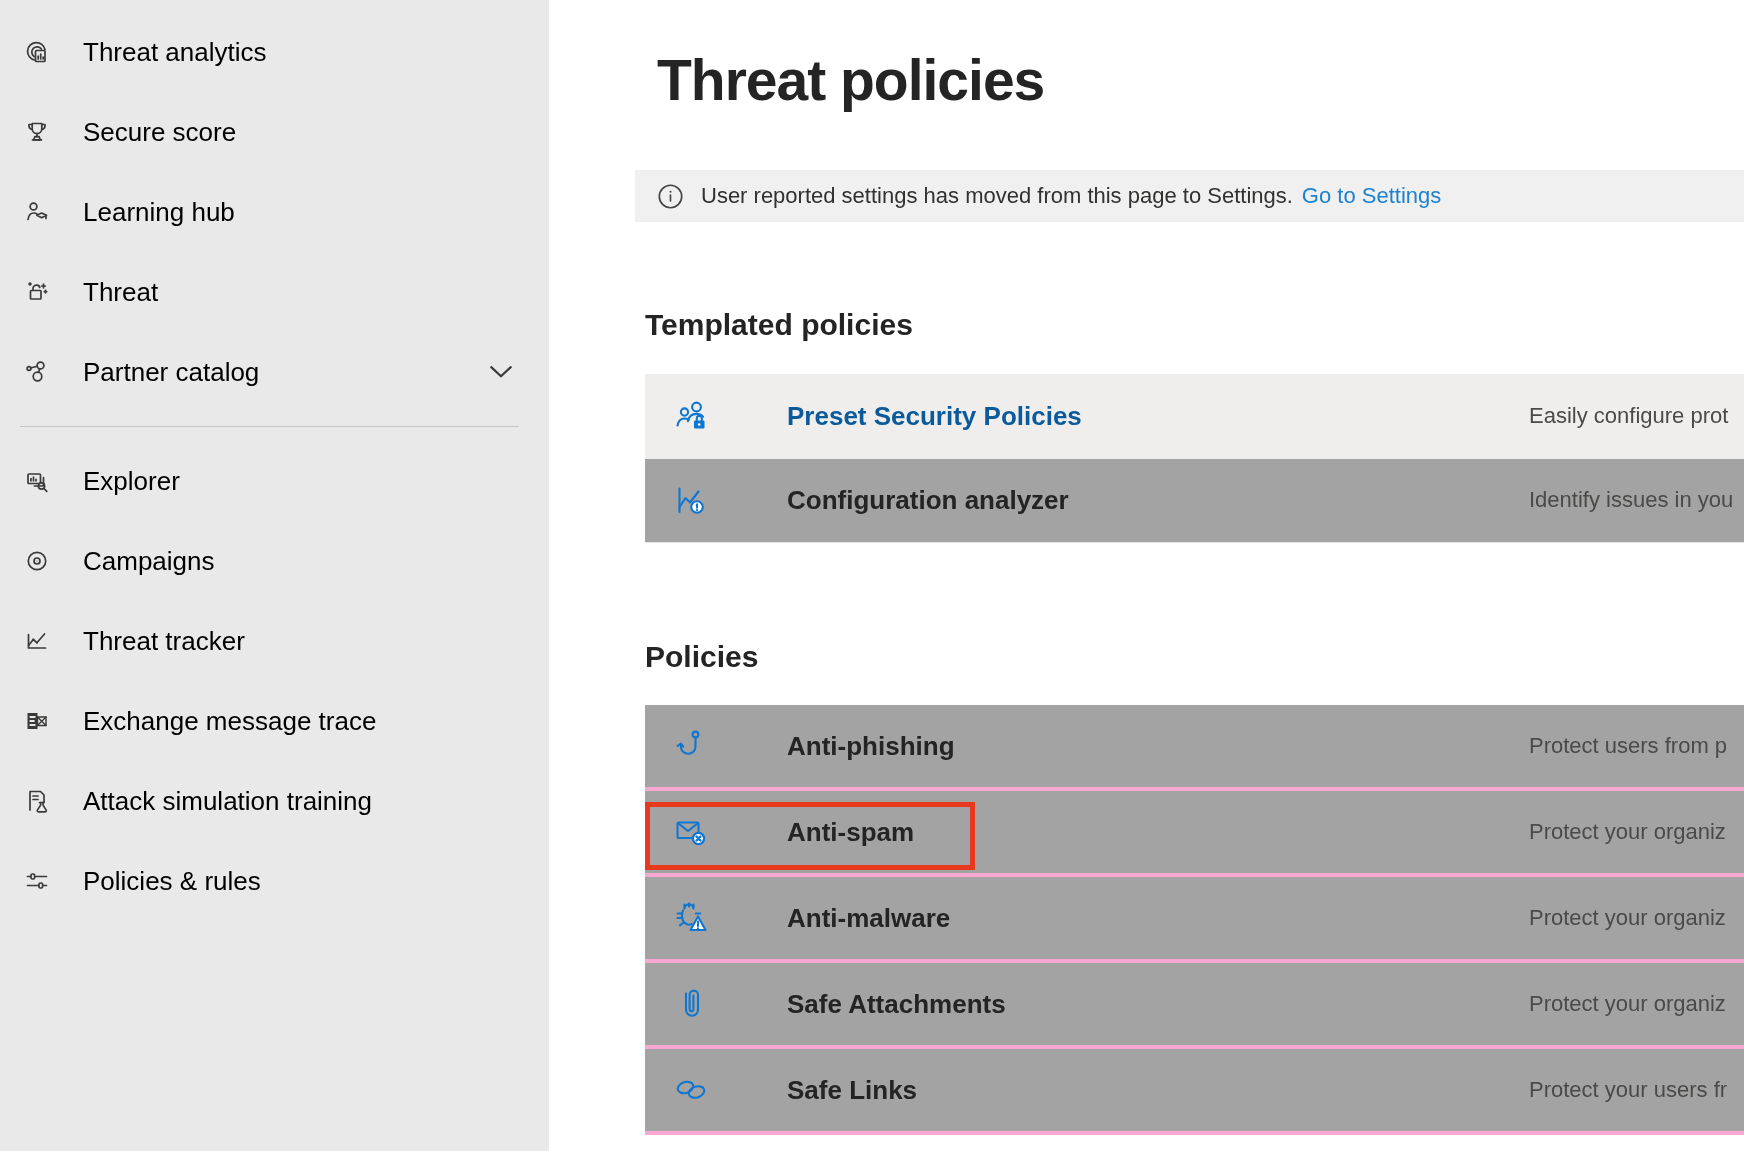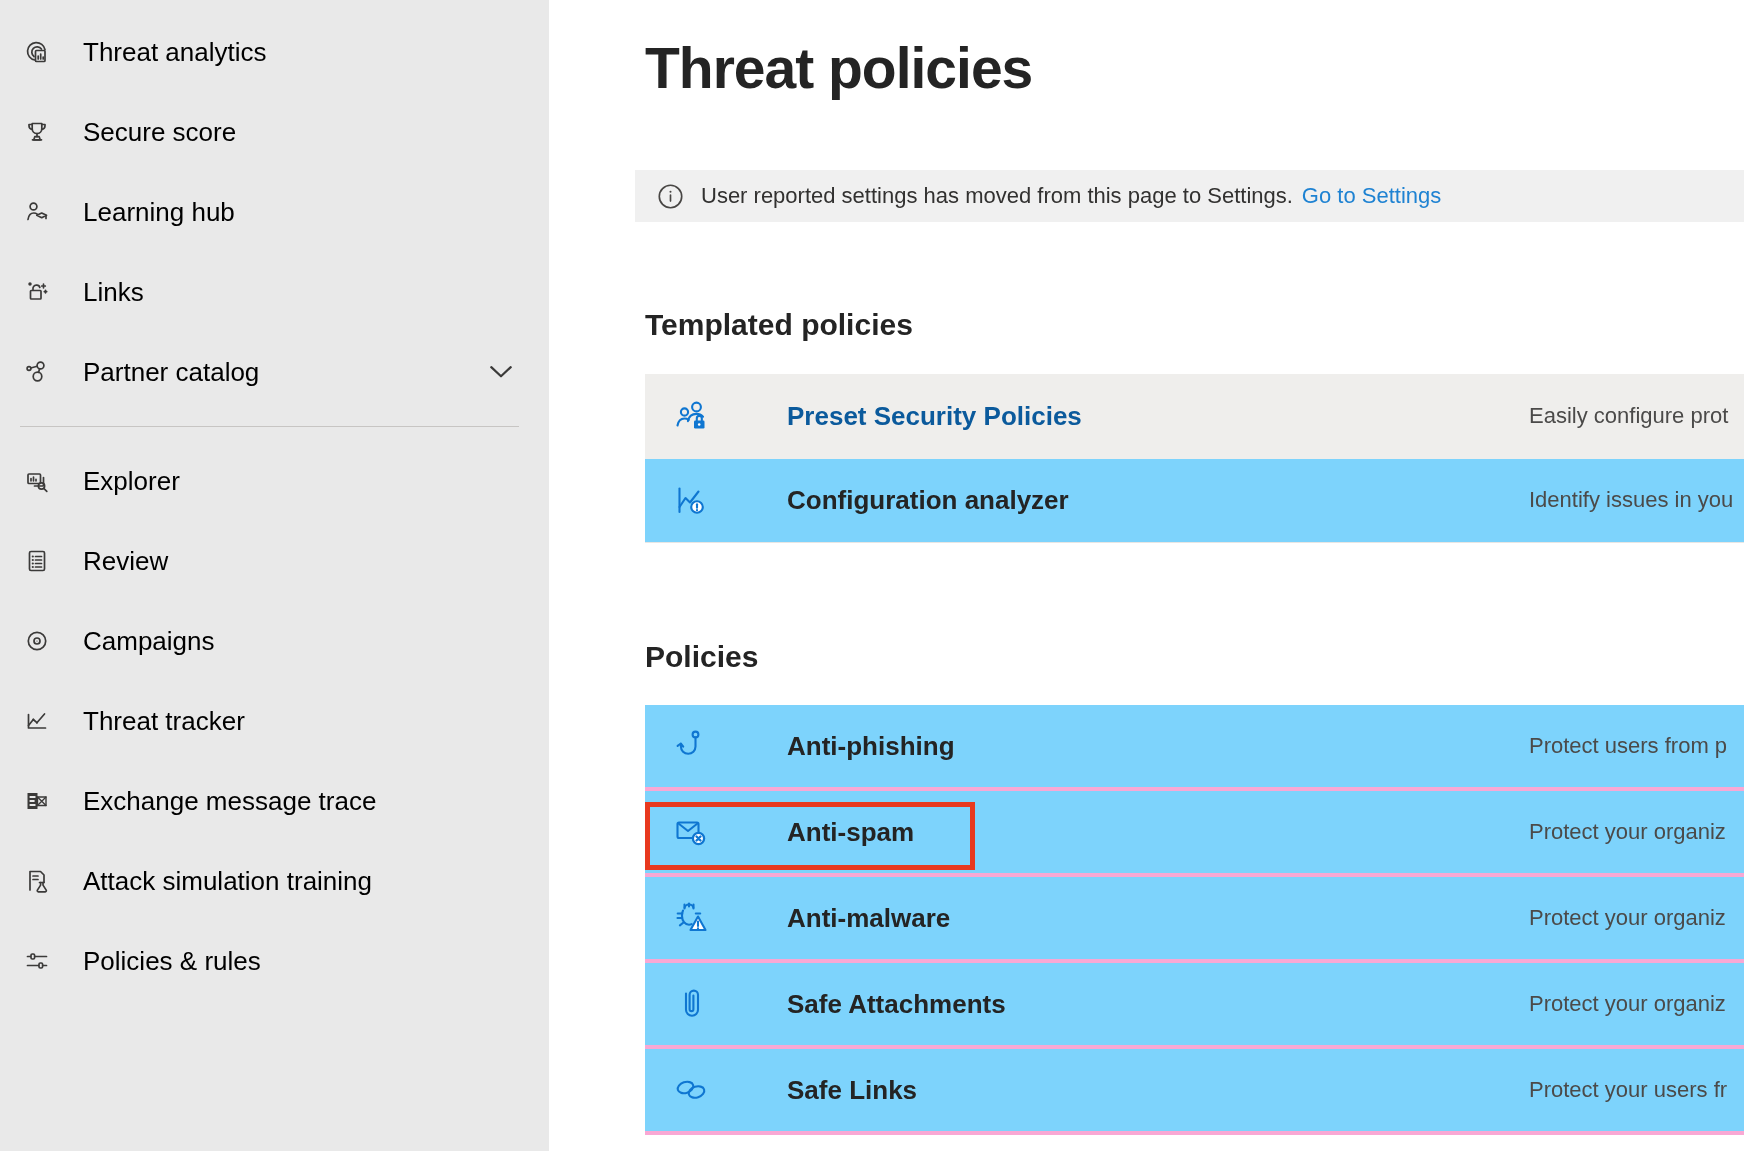--- a/index.html
+++ b/index.html
@@ -15,32 +15,32 @@
   .side-icon svg{width:30px;height:30px;}
   .side-label{margin-left:30px;font-size:26px;color:#000000;white-space:nowrap;}
   .side-item.bold .side-label{font-weight:bold;color:#242424;}
   .side-chevron{position:absolute;right:36px;top:50%;transform:translateY(-50%);color:#3b3a39;display:flex;}
   .side-chevron svg{width:24px;height:13px;}
   .side-chevron.up svg{transform:rotate(180deg);}
   .side-divider{height:1px;background:#c7c5c3;margin:14px 30px 14px 20px;}
 
   
   .main{position:relative;flex:1;background:#fff;height:100%;overflow:hidden;}
-  h1.page-title{position:absolute;left:96px;top:36px;margin:0;font-size:57px;line-height:1.15;font-weight:bold;color:#242424;letter-spacing:-1px;}
+  h1.page-title{position:absolute;left:96px;top:36px;margin:12px;font-size:57px;line-height:1.15;font-weight:bold;color:#242424;letter-spacing:-1px;}
   .banner{position:absolute;left:86px;right:0;top:170px;height:52px;background:#f0f0f0;display:flex;align-items:center;padding-left:22px;font-size:22px;color:#323130;white-space:nowrap;}
   .banner .info-ic{width:27px;height:27px;margin-right:17px;color:#484644;flex:none;display:flex;}
   .banner .info-ic svg{width:27px;height:27px;}
   .banner-link{color:var(--link-blue,#1e82d2);text-decoration:none;margin-left:9px;cursor:pointer;}
   .sec-head{position:absolute;left:96px;margin:0;font-size:30px;font-weight:bold;color:#242424;}
   #templated-heading{top:308px;}
   #policies-heading{top:640px;}
   .rows{position:absolute;left:96px;right:0;}
   #templated-rows{top:374px;}
   #policy-rows{top:705px;}
-  .policy-row{position:relative;display:flex;align-items:center;padding-left:27px;background:#7dd3fc;}
+  .policy-row{position:relative;display:flex;align-items:center;padding-left:27px;background:#a3a3a3;}
   #templated-rows .policy-row{height:84.5px;border-bottom:1px solid #e8e6e4;}
   #templated-rows .policy-row.highlight{background:#efeeec;border-bottom:none;}
   #policy-rows .policy-row{height:86px;border-bottom:4px solid #f9a8d4;}
   .row-icon{width:40px;height:40px;flex:none;display:flex;align-items:center;justify-content:center;color:var(--accent-blue,#0f76d1);}
   .row-icon svg{width:40px;height:40px;}
   .row-label{margin-left:75px;font-size:26px;font-weight:bold;color:#242424;white-space:nowrap;cursor:pointer;}
   .row-label.link{color:var(--preset-link-blue,#0b5a9c);}
   .row-desc{position:absolute;left:884px;width:216px;overflow:hidden;font-size:22px;color:#4b4a49;white-space:nowrap;}
   .annotation-box{position:absolute;left:0;top:11px;width:330px;height:68px;border:5px solid var(--annotation-red,#e8391f);z-index:5;pointer-events:none;}
 </style>
@@ -88,21 +88,21 @@
         <div class="side-item">
           <span class="side-icon">
             <svg viewBox="0 0 30 30" fill="none" stroke="currentColor" stroke-linecap="round" stroke-linejoin="round" stroke-width="1.7">
               <rect x="8.5" y="13.5" width="10.5" height="8.5" rx=".8"></rect>
               <path d="M11 12.5c-.4-2.3 1-4.2 3.2-4.4 1.8-.2 3.3.8 3.6 2.4"></path>
               <path d="M21.5 7.2v3.6M19.7 9h3.6"></path>
               <path d="M23.5 13.4v2.4M22.3 14.6h2.4"></path>
               <circle cx="8" cy="7" r=".9"></circle>
             </svg>
           </span>
-          <span class="side-label">Links</span>
+          <span class="side-label">Threat</span>
         </div>
         <div class="side-item">
           <span class="side-icon">
             <svg viewBox="0 0 30 30" fill="none" stroke="currentColor" stroke-linecap="round" stroke-linejoin="round" stroke-width="1.7">
               <circle cx="7" cy="11.5" r="1.9"></circle>
               <circle cx="18.5" cy="8.5" r="3.4"></circle>
               <circle cx="15.5" cy="19.5" r="4.3"></circle>
               <path d="M8.8 11l6.3-1.7M17.6 11.7l-1 3.6"></path>
             </svg>
           </span>
@@ -118,30 +118,20 @@
           <span class="side-icon">
             <svg viewBox="0 0 30 30" fill="none" stroke="currentColor" stroke-linecap="round" stroke-linejoin="round" stroke-width="1.7">
               <rect x="6" y="8" width="12.5" height="9.5" rx="1"></rect>
               <path d="M9 14.8v-2.2M11.5 14.8v-3.6M14 14.8v-1.4"></path>
               <path d="M21.5 11.5v7.5a1 1 0 0 1-1 1h-8"></path>
               <circle cx="19.5" cy="20" r="3.1"></circle>
               <path d="M21.8 22.3l3 3"></path>
             </svg>
           </span>
           <span class="side-label">Explorer</span>
-        </div>
-        <div class="side-item">
-          <span class="side-icon">
-            <svg viewBox="0 0 30 30" fill="none" stroke="currentColor" stroke-linecap="round" stroke-linejoin="round" stroke-width="1.7">
-              <rect x="7.5" y="5.5" width="15" height="19" rx="1.5"></rect>
-              <path d="M13.5 10.5h6M13.5 14h6M13.5 17.5h6M13.5 21h6"></path>
-              <path d="M10.8 10.5h.01M10.8 14h.01M10.8 17.5h.01M10.8 21h.01" stroke-width="2.2"></path>
-            </svg>
-          </span>
-          <span class="side-label">Review</span>
         </div>
         <div class="side-item">
           <span class="side-icon">
             <svg viewBox="0 0 30 30" fill="none" stroke="currentColor" stroke-linecap="round" stroke-linejoin="round" stroke-width="1.7">
               <circle cx="15" cy="15" r="8.7"></circle>
               <circle cx="15" cy="15" r="3"></circle>
               <circle cx="15" cy="15" r=".6" fill="currentColor" stroke="none"></circle>
             </svg>
           </span>
           <span class="side-label">Campaigns</span>

